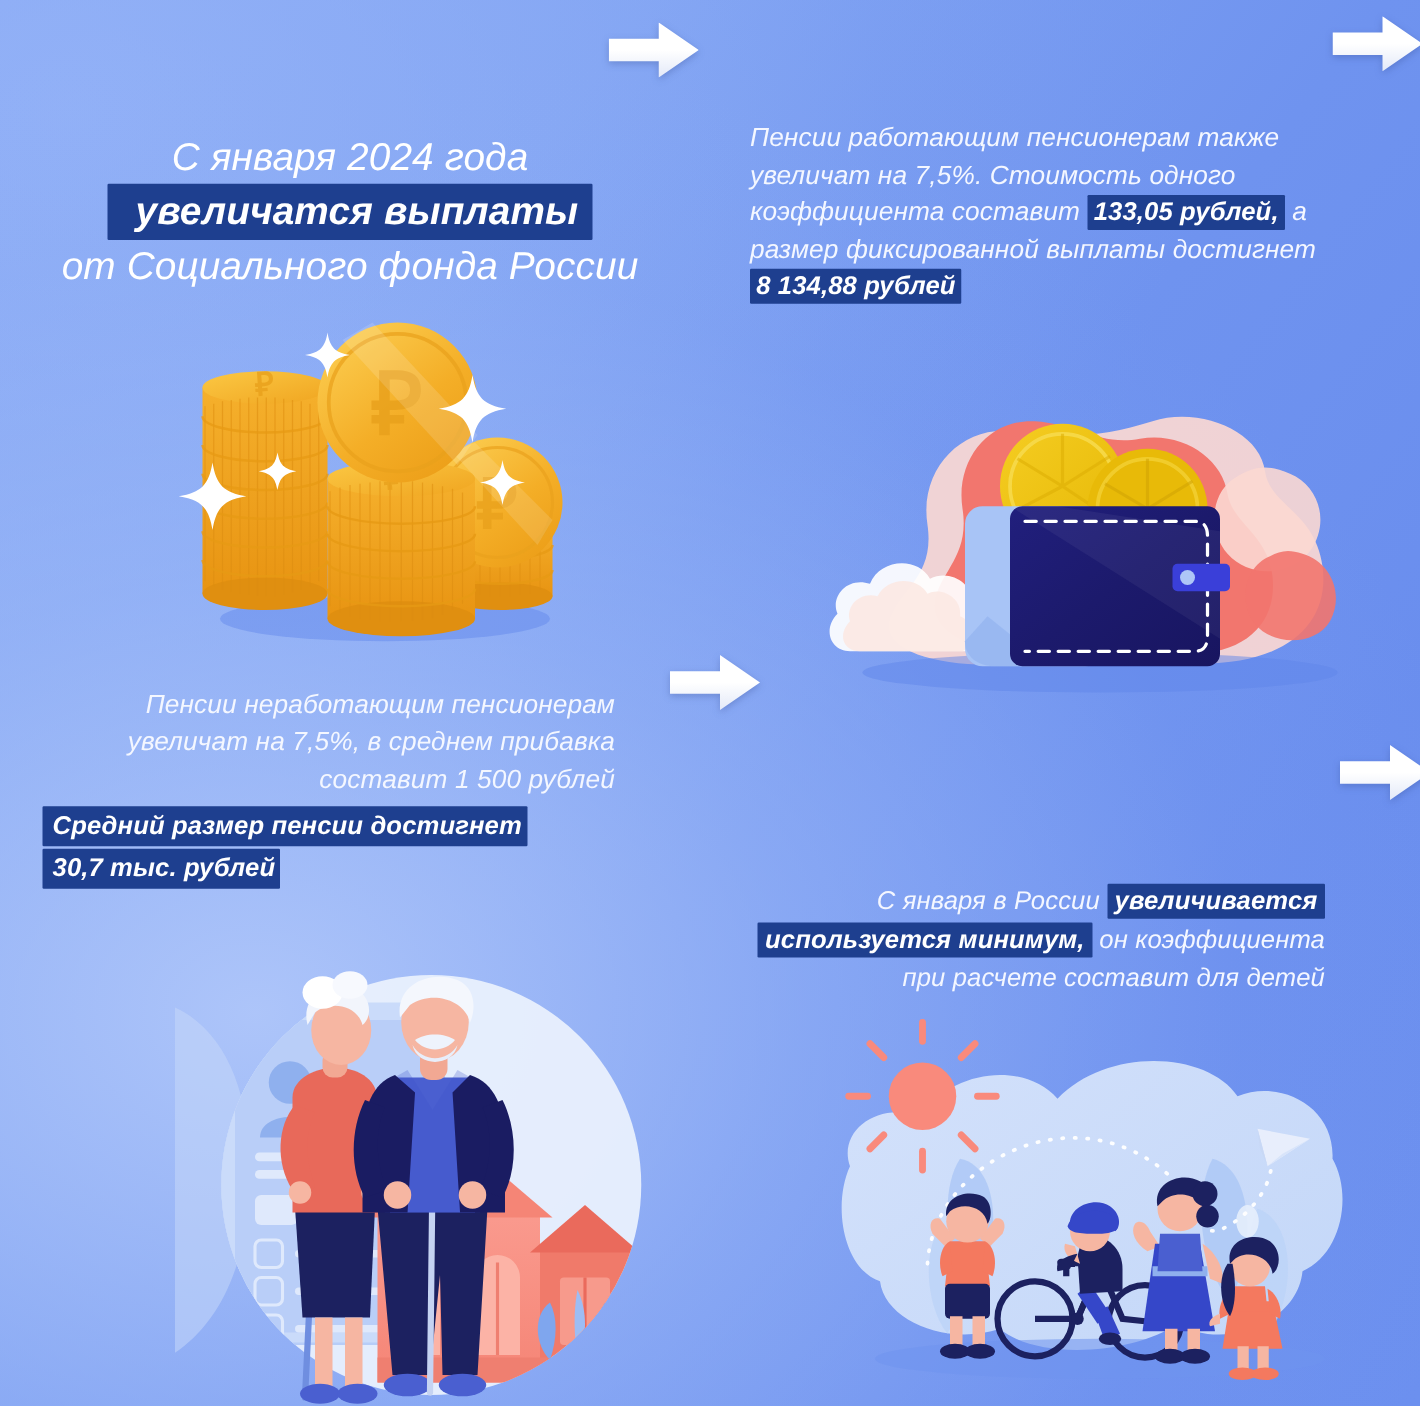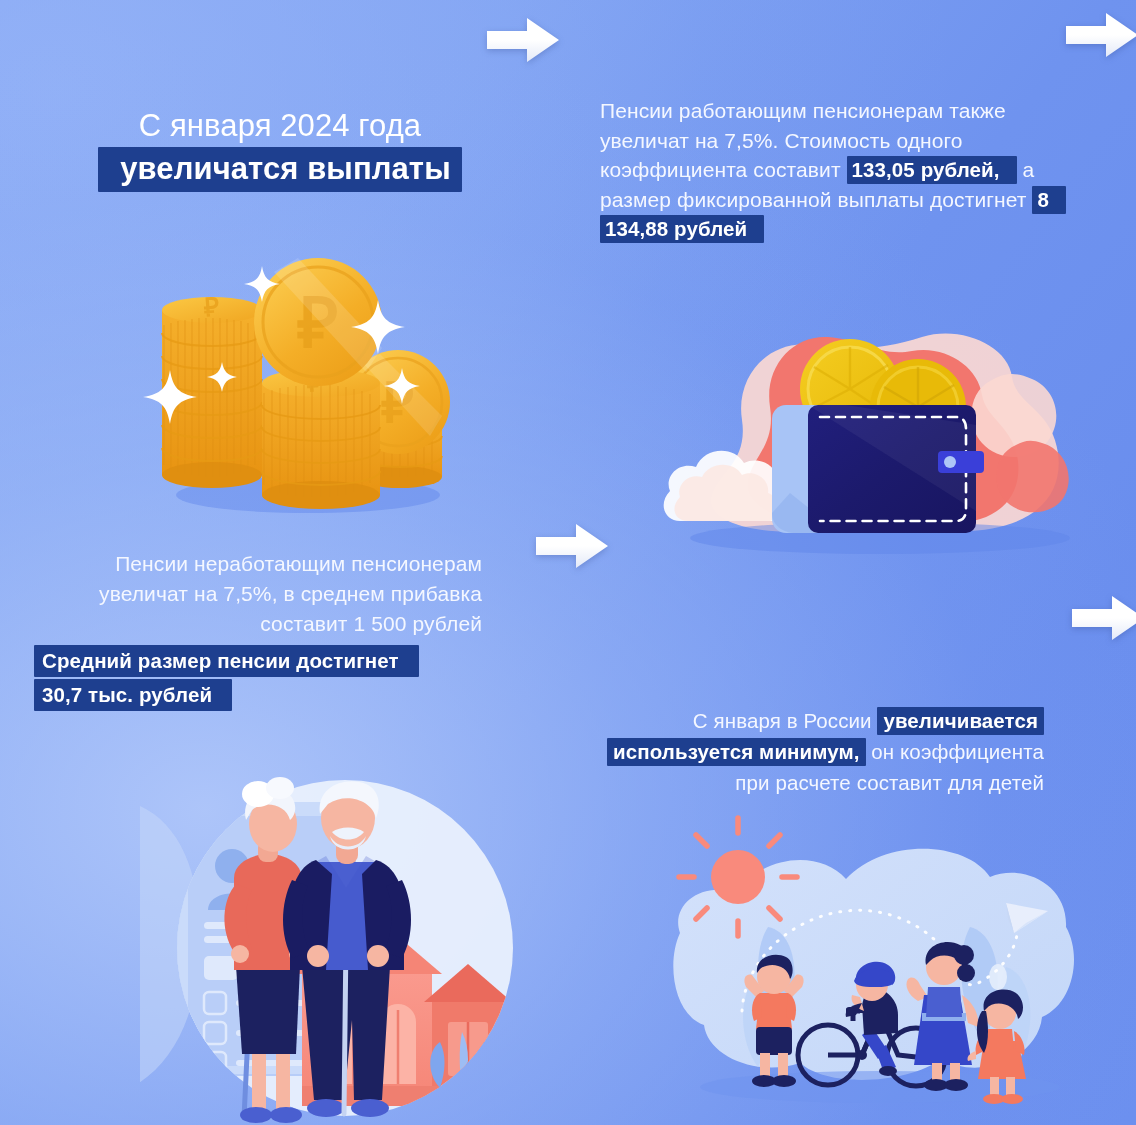--- a/index.html
+++ b/index.html
@@ -15,65 +15,66 @@
     position:relative;
     width:1136px; height:1125px;
     overflow:hidden;
     background:
       radial-gradient(120% 95% at 18% 72%, rgba(176,199,250,0.95) 0%, rgba(158,186,248,0.55) 32%, rgba(140,172,246,0.12) 58%, rgba(140,172,246,0) 74%),
       radial-gradient(110% 90% at 5% 8%, rgba(150,180,248,0.75) 0%, rgba(140,172,246,0.10) 52%, rgba(140,172,246,0) 72%),
       linear-gradient(128deg, #86a7f3 0%, #7fa2f2 26%, #6f93ef 55%, #6a8eee 78%, #6c90ef 100%);
   }
 
   
-  .txt { position:absolute; color:#ffffff; letter-spacing:0.1px; }
+  .txt { position:absolute; color:#ffffff; letter-spacing:0.1px;font-style:italic; }
   .hl {
     background:#1e3f8f; color:#ffffff; font-weight:bold;
     padding:1px 6px 3px 6px; display:inline; box-decoration-break:clone;
     -webkit-box-decoration-break:clone; border-radius:1px;
   }
 
   
   #title-block { left:0; top:104px; width:560px; text-align:center; }
   #title-block .ln { font-size:31px; line-height:44px; font-weight:300; color:#ffffff; }
   #title-block .mid { margin:3px 0 4px 0; }
   #title-block .mid .hl { font-size:31px; font-weight:bold; padding:4px 11px 6px 22px; }
 
   
   #tr-block { left:600px; top:96px; width:470px; font-size:21px; line-height:29.5px; font-weight:400; color:#f4f7ff; }
-  #tr-block .hl { font-size:20.5px; padding:2px 17px 3px 5px; }
-
-  
-  #ml-block { left:4px; top:549px; width:500px; text-align:right; font-size:21px; line-height:30px; color:#f4f7ff;padding-left:38px; }
+  #tr-block .hl { font-size:20.5px; padding:2px 5px 3px 5px; }
+
+  
+  #ml-block { left:14px; top:549px; width:500px; text-align:right; font-size:21px; line-height:30px; color:#f4f7ff;padding-left:38px; }
   #ml-block .para { padding-right:22px; }
   #ml-bold { position:absolute; left:34px; top:644px; width:470px; text-align:left; font-size:20.5px; line-height:34px; }
-  #ml-bold .hl { padding:4px 20px 5px 8px; }
-
-  
-  #br-block { left:584px; top:705px; width:460px; text-align:right; font-size:20.5px; line-height:31px; color:#f4f7ff; }
+  #ml-bold .hl { padding:4px 4px 5px 8px; }
+
+  
+  #br-block { left:600px; top:705px; width:460px; text-align:right; font-size:20.5px; line-height:31px; color:#f4f7ff; }
   #br-block .hl { padding:2px 6px 3px 6px; }
 
   
   .arrow { position:absolute; filter: drop-shadow(0 2px 3px rgba(40,60,130,0.28)); }
 
   
   .illus { position:absolute; }
   #coins-illus   { left:140px; top:250px;  width:320px; height:275px; }
   #wallet-illus  { left:660px; top:285px;  width:420px; height:275px; }
   #seniors-illus { left:140px; top:770px;  width:380px; height:355px; }
   #kids-illus    { left:650px; top:815px;  width:440px; height:310px; }
 </style>
 </head>
 <body>
 
 <div id="poster">
 
   <div class="txt" id="title-block">
     <div class="ln">С января 2024 года</div>
     <div class="mid"><span class="hl">увеличатся выплаты</span></div>
+    <div class="ln">от Социального фонда России</div>
   </div>
 
   <div class="txt" id="tr-block">
     <span>Пенсии работающим пенсионерам также увеличат на 7,5%. Стоимость одного коэффициента составит </span><span class="hl">133,05 рублей,</span><span> а размер фиксированной выплаты достигнет </span><span class="hl">8 134,88 рублей</span>
   </div>
 
   <div class="txt" id="ml-block">
     <div class="para">Пенсии неработающим пенсионерам увеличат на 7,5%, в среднем прибавка составит 1 500 рублей</div>
   </div>
   <div class="txt" id="ml-bold">

